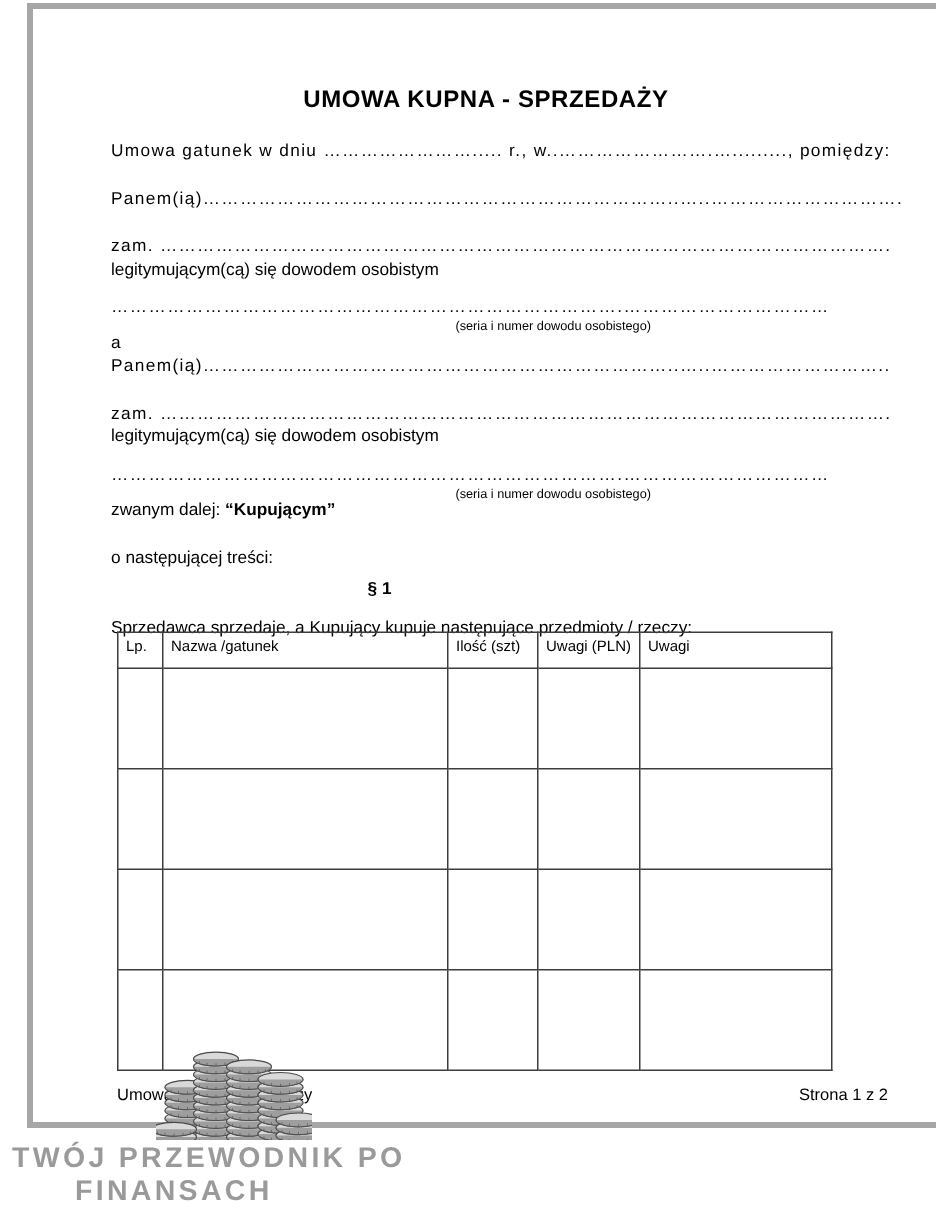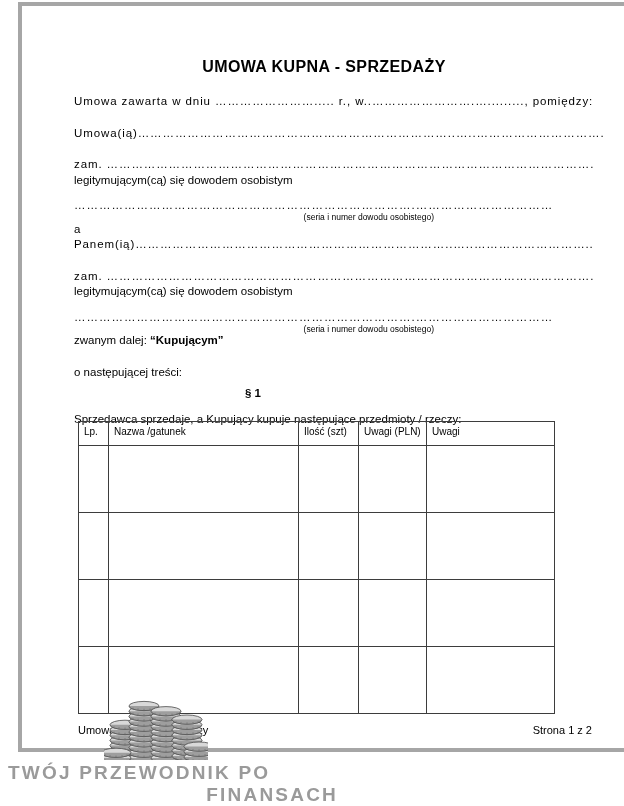--- a/index.html
+++ b/index.html
@@ -159,38 +159,37 @@
     width: 330px;
     color: #9a9a9a;
     font-size: 19px;
     letter-spacing: 2.2px;
     line-height: 1.15;
     font-weight: bold;
     z-index: 5;
   }
   #watermark .wm-line-2 {
     padding-left: 42px;
-    text-align: right;
   }
 </style>
 </head>
 <body>
 
 <div id="page-frame">
   <div id="doc-body">
 
     <div class="doc-title">UMOWA KUPNA - SPRZEDAŻY</div>
 
     <div class="content">
 
-      <div class="para dots">Umowa zawarta w dniu ……………………..... r., w..…………………….…........., pomiędzy:</div>
+      <div class="para dots">Umowa gatunek w dniu ……………………..... r., w..…………………….…........., pomiędzy:</div>
 
       <div class="row-gap-16"></div>
 
-      <div class="para dots">Umowa(ią)…………………………………………………………………..…..………………………….</div>
+      <div class="para dots">Panem(ią)…………………………………………………………………..…..………………………….</div>
 
       <div class="row-gap-16"></div>
 
       <div class="para dots">zam. ……………………………………………………………………………………………………….</div>
 
       <div class="para">legitymującym(cą) się dowodem osobistym</div>
 
       <div class="row-gap-12"></div>
 
       <div class="fullrule dots">……………………………………………………………………….…………………………………</div>

